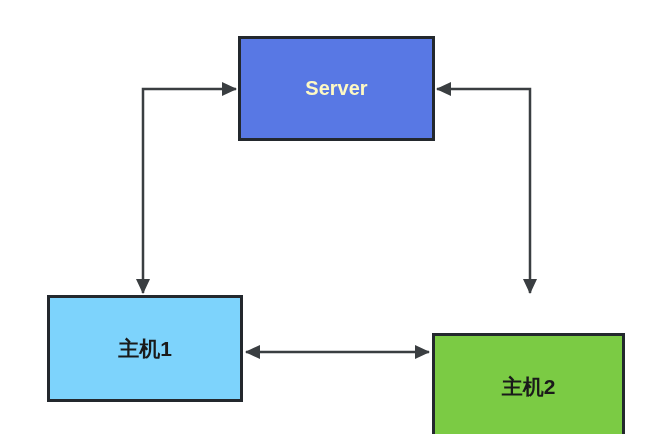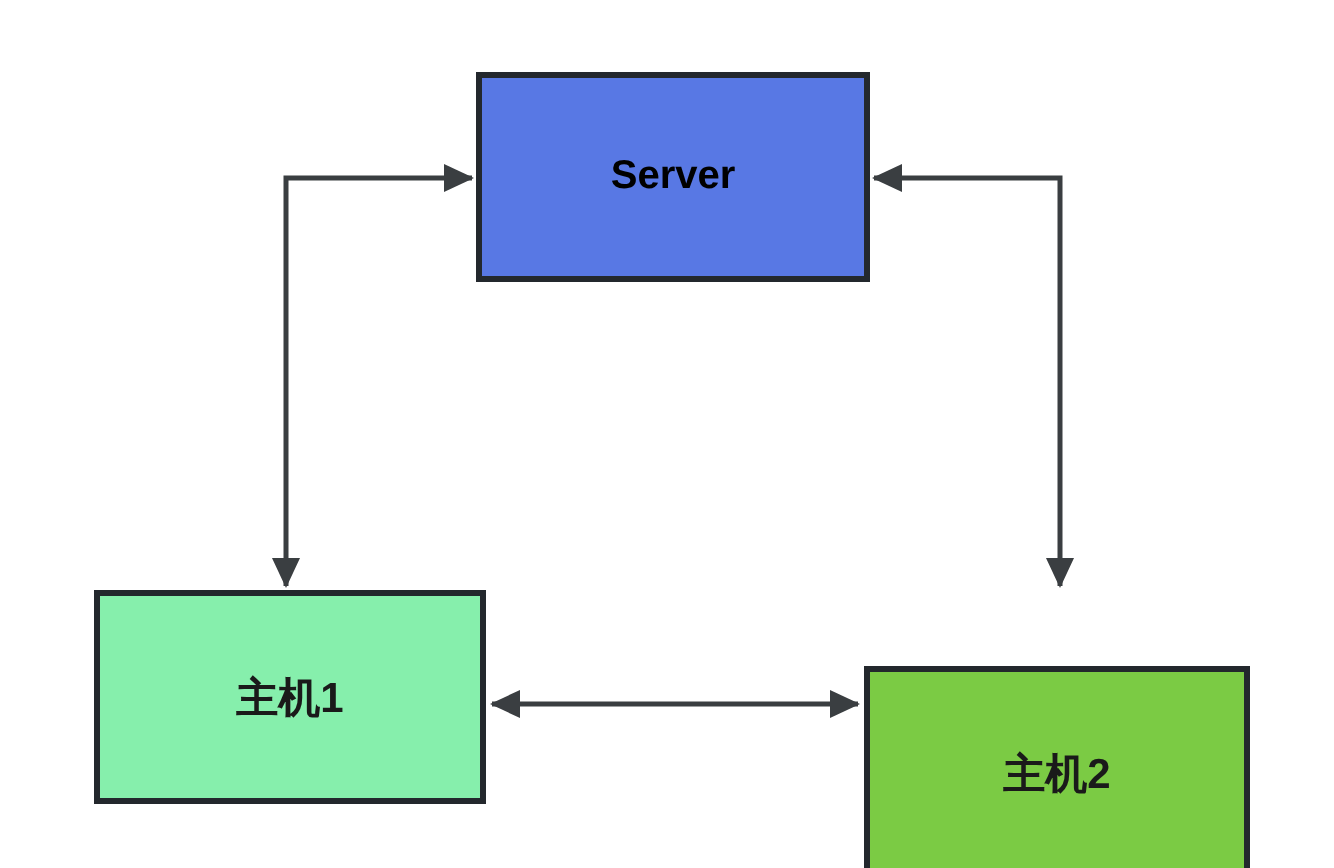--- a/index.html
+++ b/index.html
@@ -22,21 +22,21 @@
     border: 3px solid #23282d;
     display: flex;
     align-items: center;
     justify-content: center;
   }
   .node-server {
     left: 238px; top: 36px;
     width: 197px; height: 105px;
   }
   .node-server .node-label {
-    color: #000000;
+    color: #fef9c3;
     font-size: 20px;
     font-weight: 700;
   }
   .node-host1 {
     left: 47px; top: 295px;
     width: 196px; height: 107px;
   }
   .node-host2 {
     left: 432px; top: 295px;
     width: 193px; height: 107px; margin-top: 38px;
@@ -72,21 +72,21 @@
 
     <polyline points="530,293 530,89 437,89" fill="none" stroke="#3A3E41" stroke-width="2.5" marker-start="url(#arrowhead)" marker-end="url(#arrowhead)"></polyline>
 
     <line x1="246" y1="352" x2="429" y2="352" stroke="#3A3E41" stroke-width="2.5" marker-start="url(#arrowhead)" marker-end="url(#arrowhead)"></line>
   </svg>
 
   <div class="node node-server" style="background-color: rgb(88, 120, 228);">
     <span class="node-label">Server</span>
   </div>
 
-  <div class="node node-host1" style="background-color: #86efac;">
+  <div class="node node-host1" style="background-color: #7dd3fc;">
     <span class="node-label">主机1</span>
   </div>
 
   <div class="node node-host2" style="background-color: rgb(123, 203, 68);">
     <span class="node-label">主机2</span>
   </div>
 
 
 </div>
 

